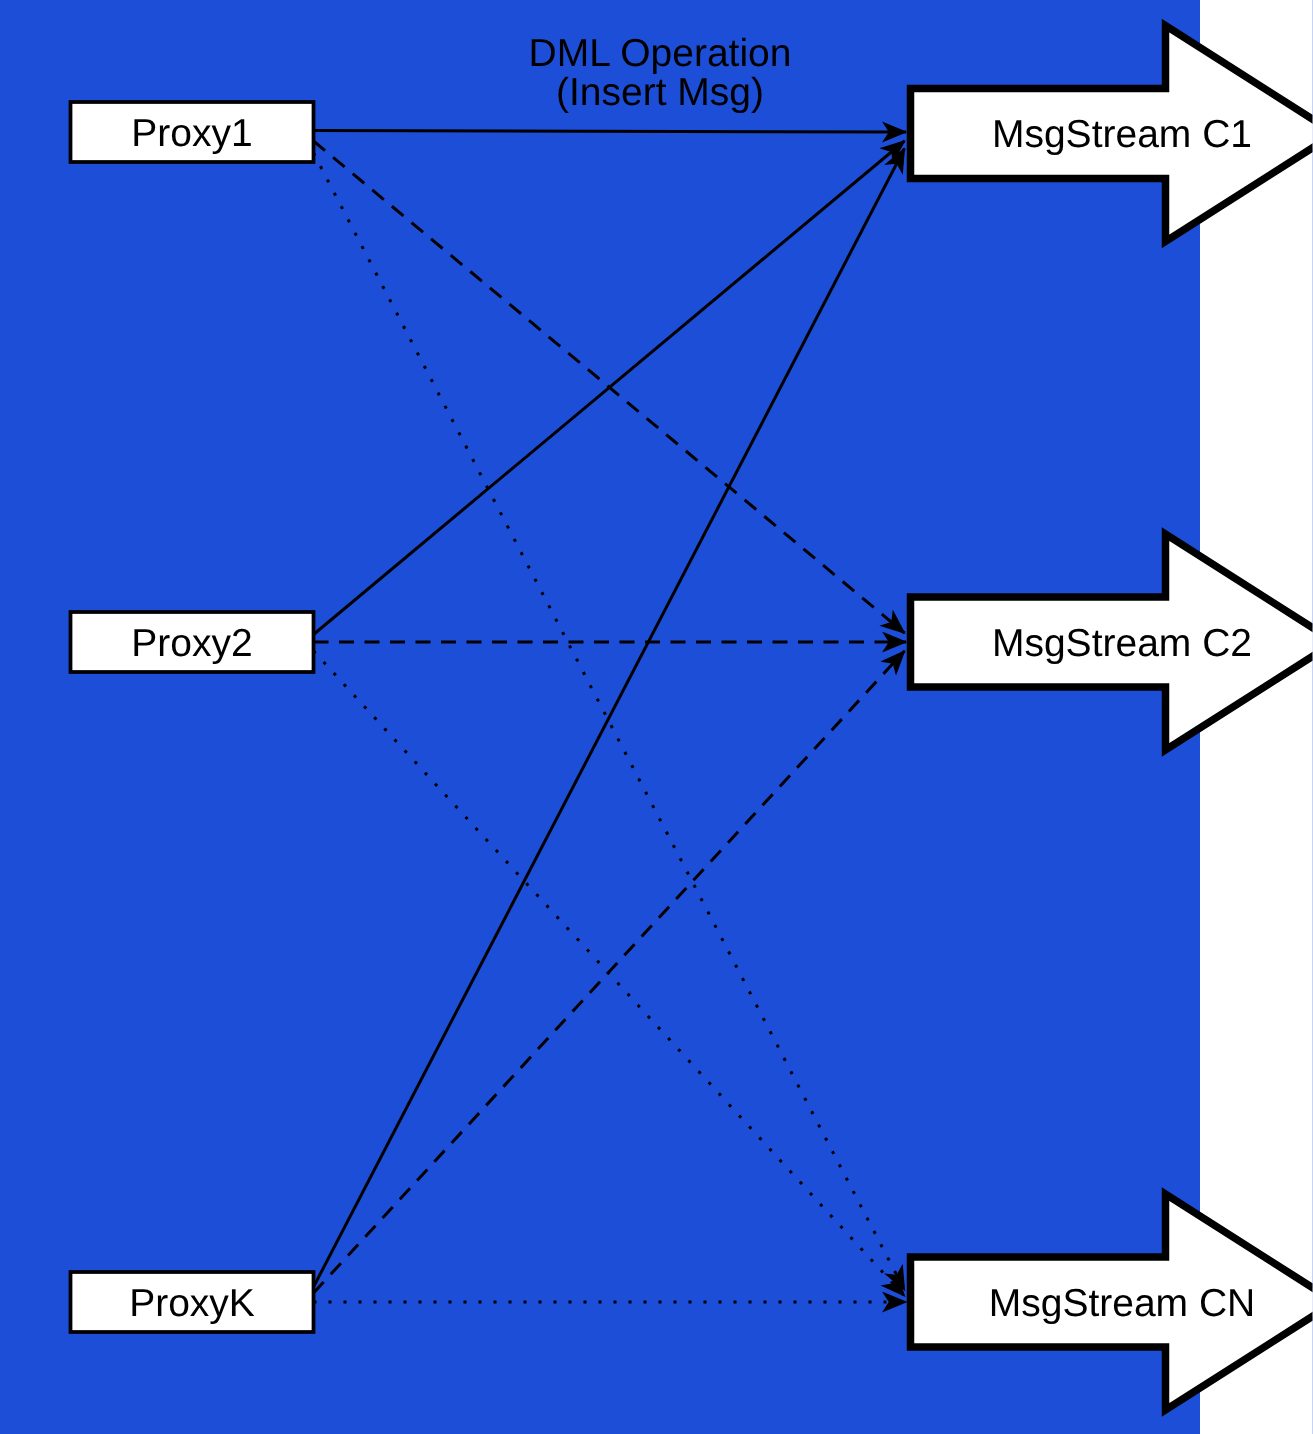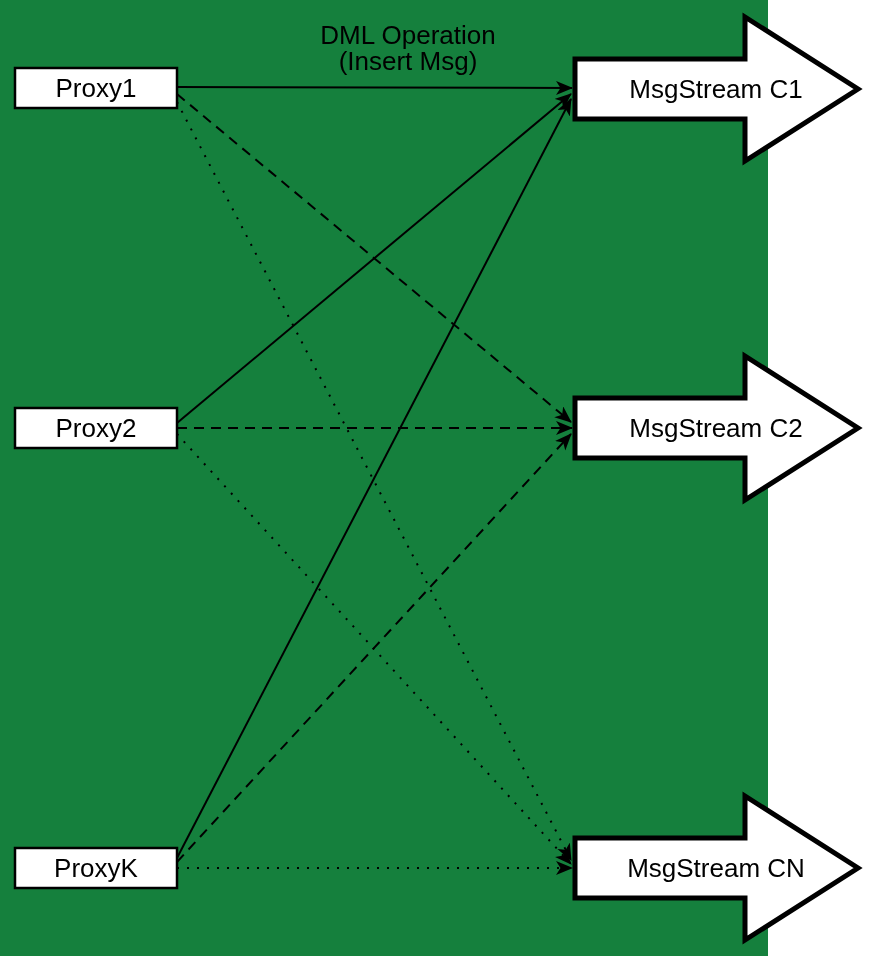--- a/index.html
+++ b/index.html
@@ -7,21 +7,22 @@
     padding: 0;
     background: #ffffff;
     width: 875px;
     height: 956px;
     overflow: hidden;
   }
   .canvas {
     position: relative;
     width: 768px;
     height: 956px;
-    background: #15803d;
+    background: #1d4ed8;
+    padding-left: 32px;
   }
   svg {
     display: block;
   }
   .shape {
     fill: #ffffff;
     stroke: #000000;
   }
   .proxy-box {
     stroke-width: 2.5;

